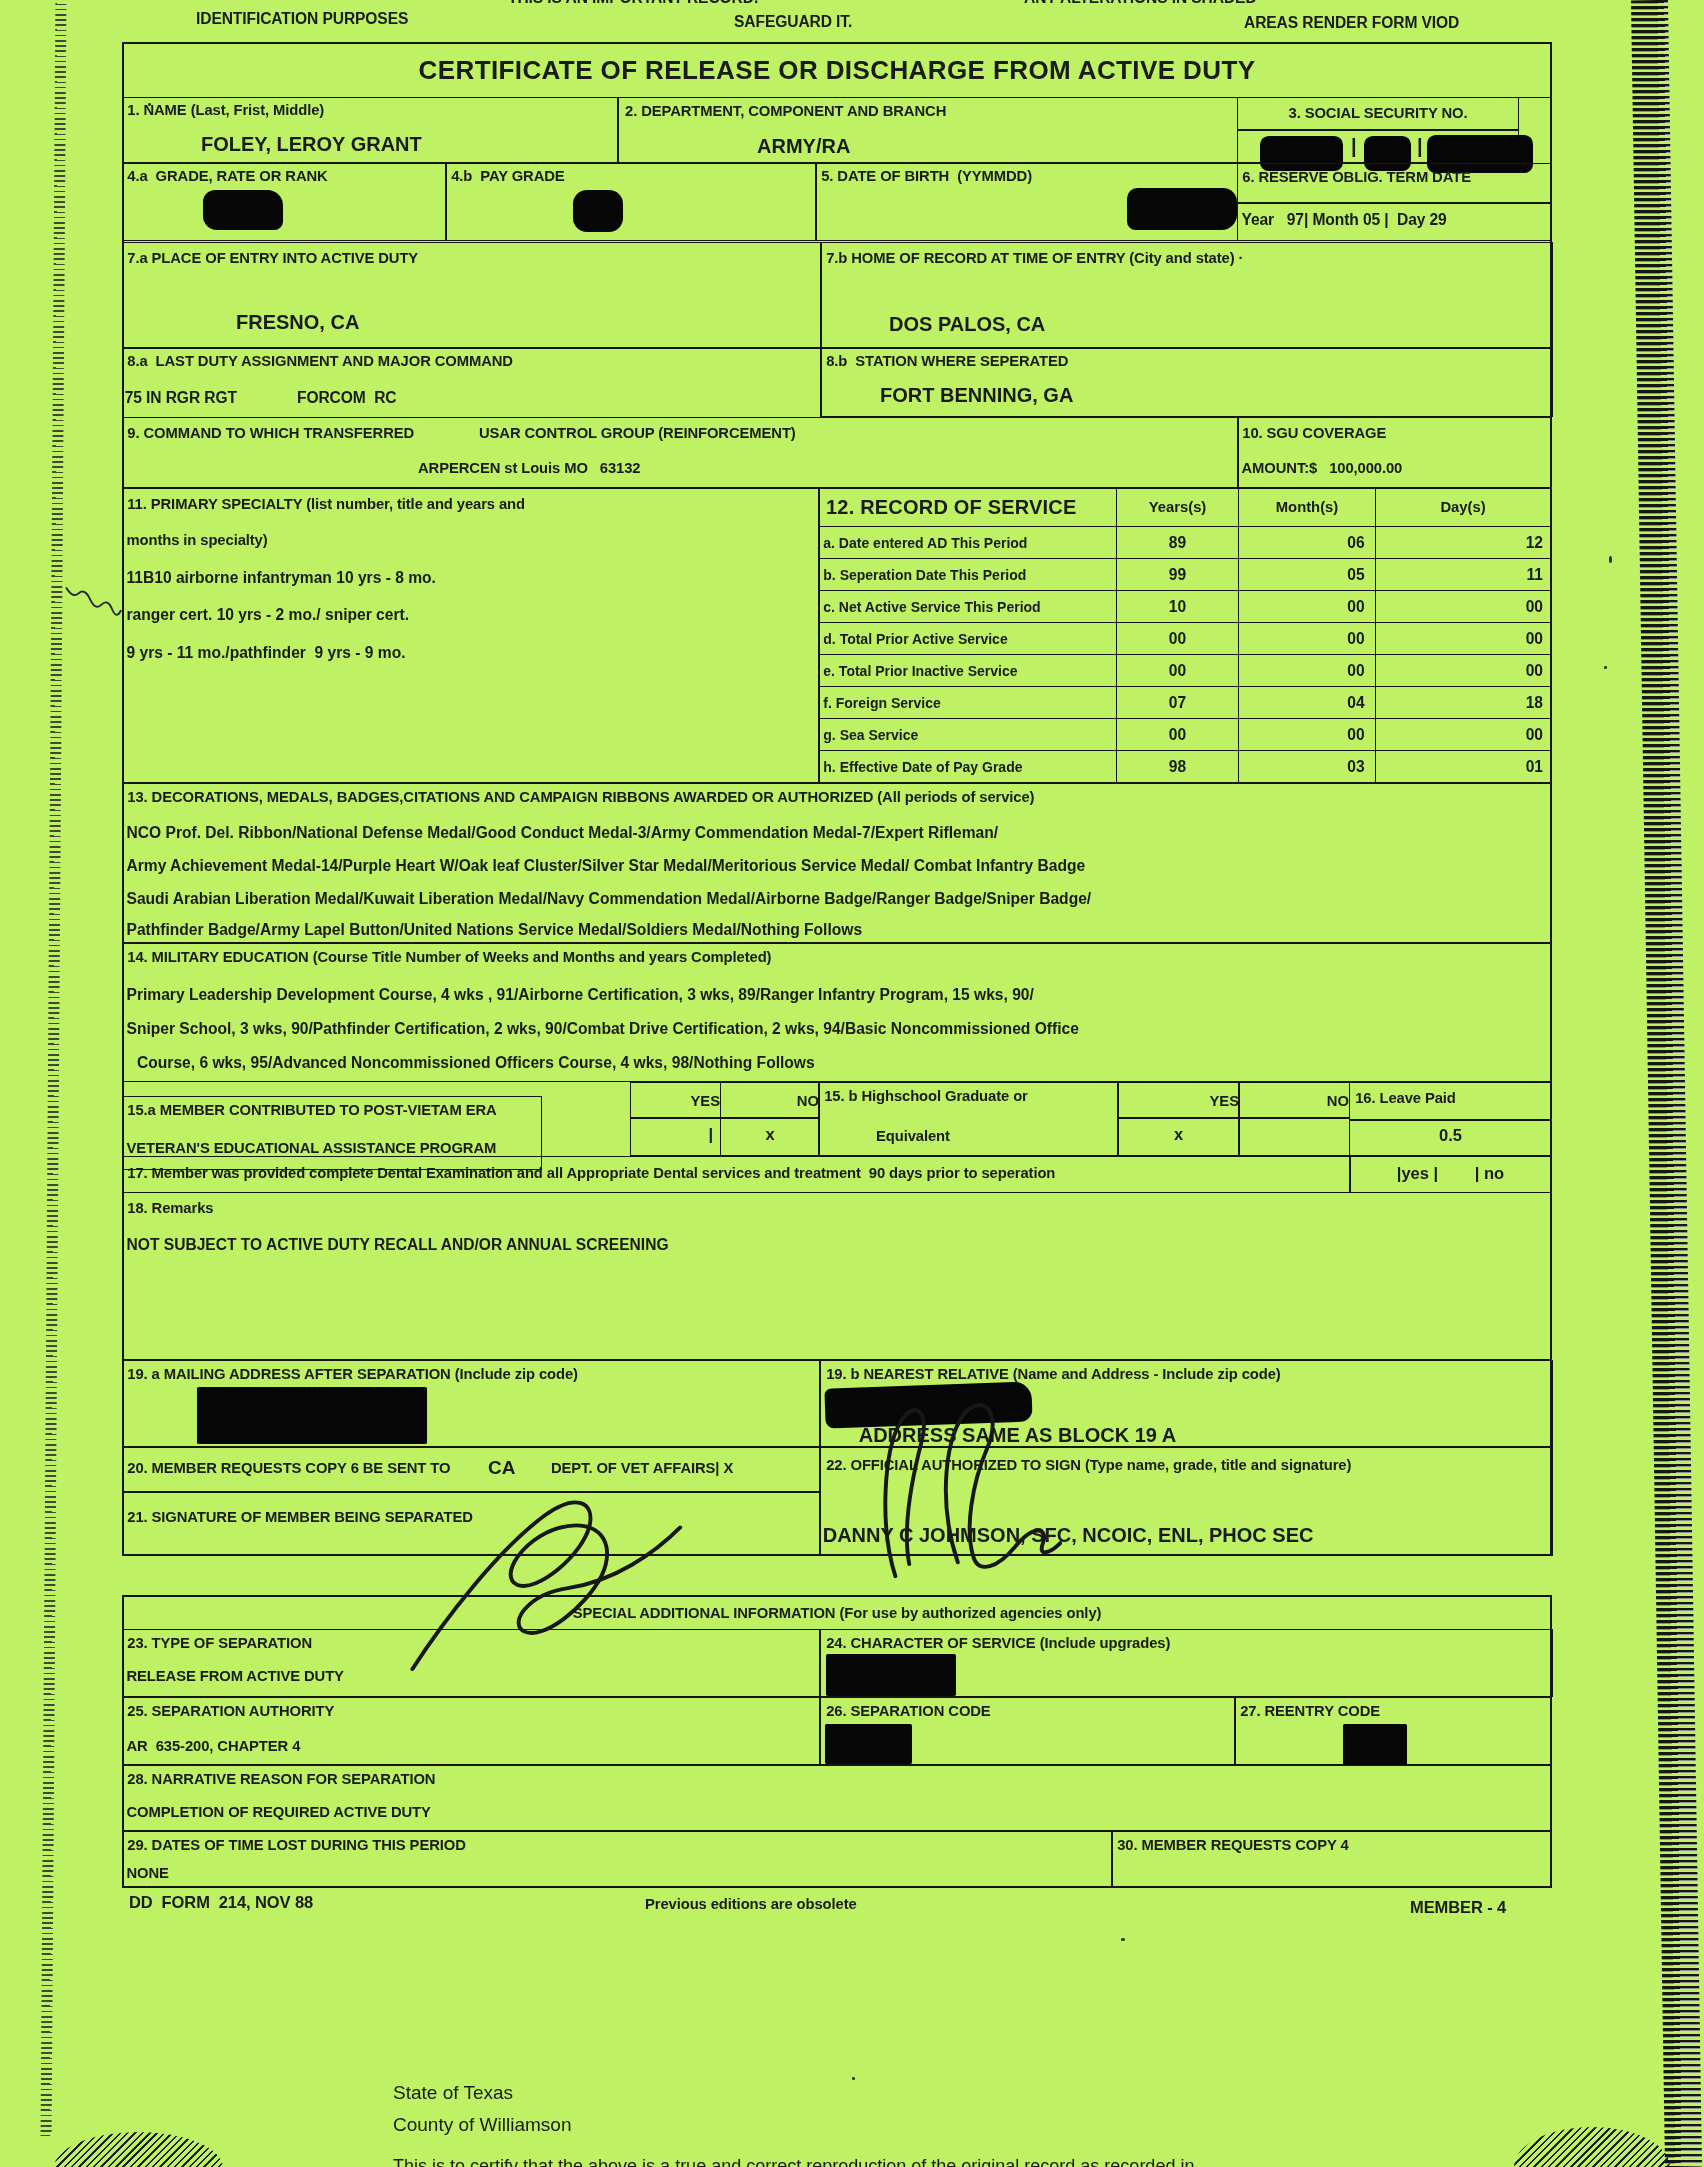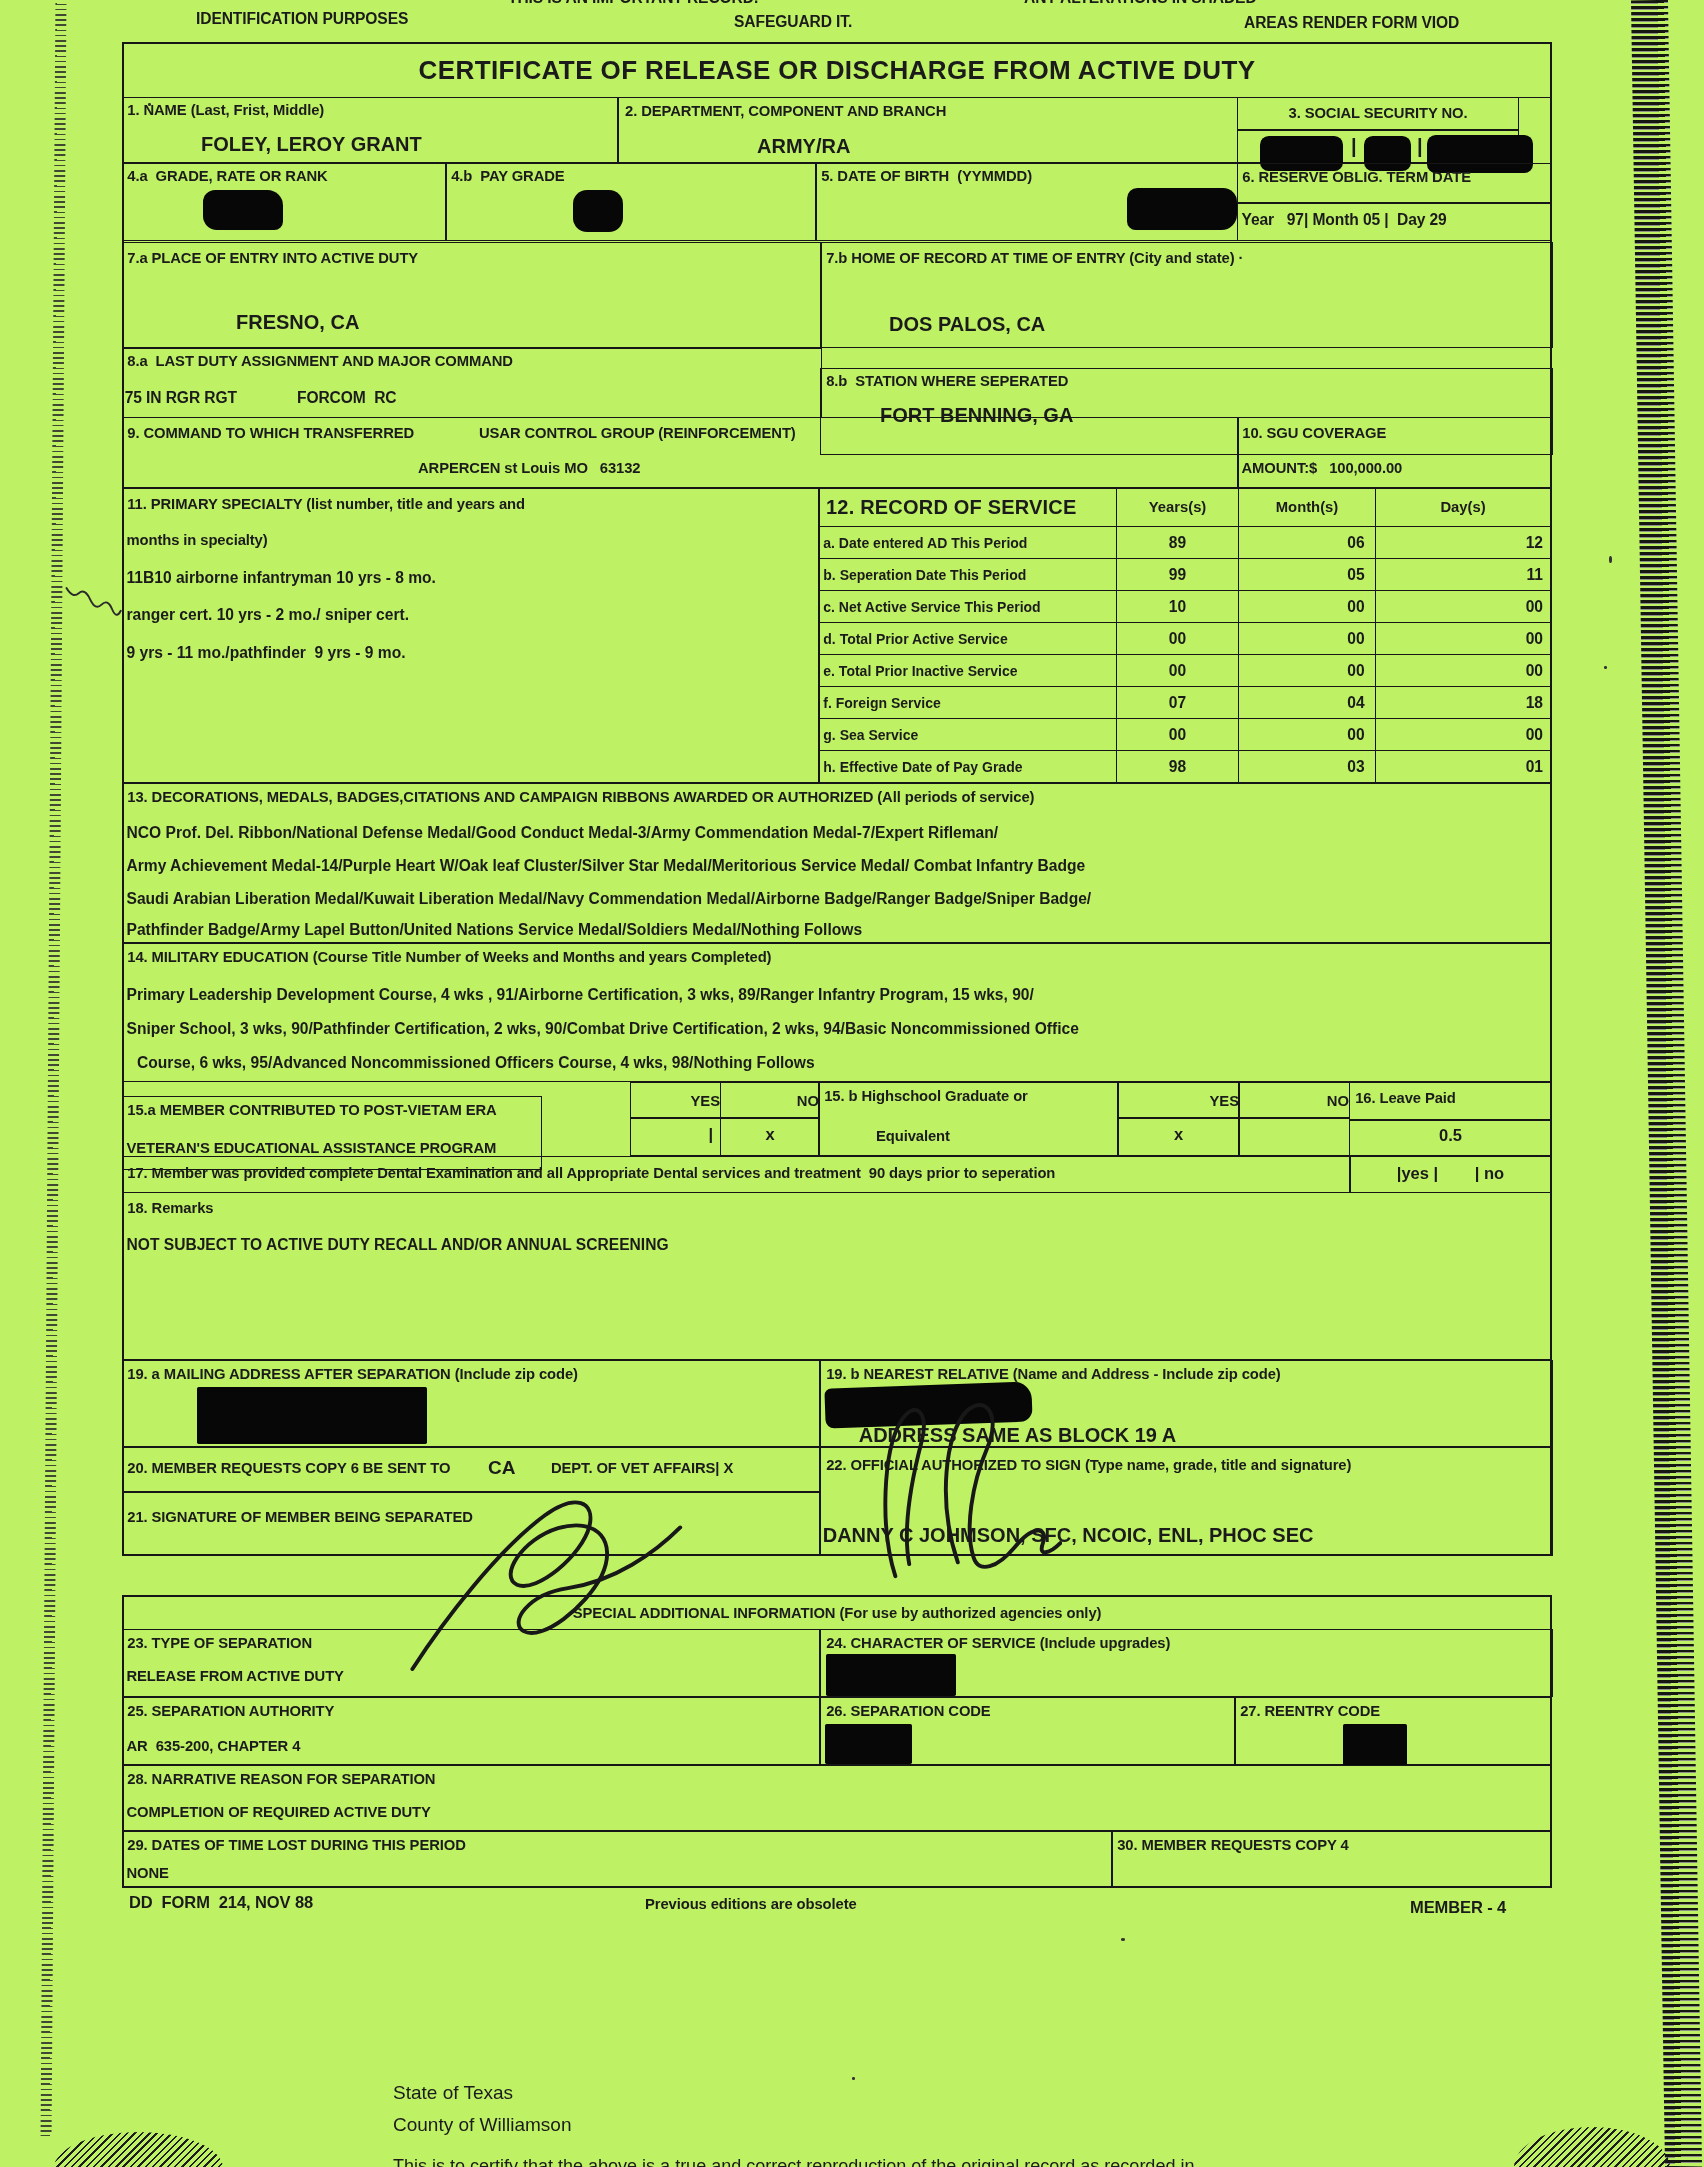--- a/index.html
+++ b/index.html
@@ -111,21 +111,21 @@
   <div class="cell" style="left:820px;top:242px;width:733px;height:106px;">
     <div class="lbl" style="left:5.2px;top:7px;">7.b HOME OF RECORD AT TIME OF ENTRY (City and state) ·</div>
     <div class="val" style="left:68px;top:70px;">DOS PALOS, CA</div>
   </div>
 
   <div class="cell" style="left:122px;top:348px;width:700px;height:70px;">
     <div class="lbl" style="left:4.3px;top:4.3px;">8.a  LAST DUTY ASSIGNMENT AND MAJOR COMMAND</div>
     <div class="lbl" style="left:1.7px;top:40px;font-size:15.6px;">75 IN RGR RGT</div>
     <div class="lbl" style="left:174px;top:40px;font-size:15.6px;">FORCOM  RC</div>
   </div>
-  <div class="cell" style="left:820px;top:348px;width:733px;height:87px;margin-top:20px;">
+  <div class="cell" style="left:820px;top:348px;width:733px;height:69px;">
     <div class="lbl" style="left:5.2px;top:4.3px;">8.b  STATION WHERE SEPERATED</div>
     <div class="val" style="left:59px;top:35px;">FORT BENNING, GA</div>
   </div>
 
   <div class="cell" style="left:122px;top:417px;width:1117px;height:71px;">
     <div class="lbl" style="left:4.3px;top:7px;">9. COMMAND TO WHICH TRANSFERRED</div>
     <div class="lbl" style="left:356px;top:7px;">USAR CONTROL GROUP (REINFORCEMENT)</div>
     <div class="lbl" style="left:295px;top:42px;">ARPERCEN st Louis MO   63132</div>
   </div>
   <div class="cell" style="left:1237px;top:417px;width:315px;height:71px;">

